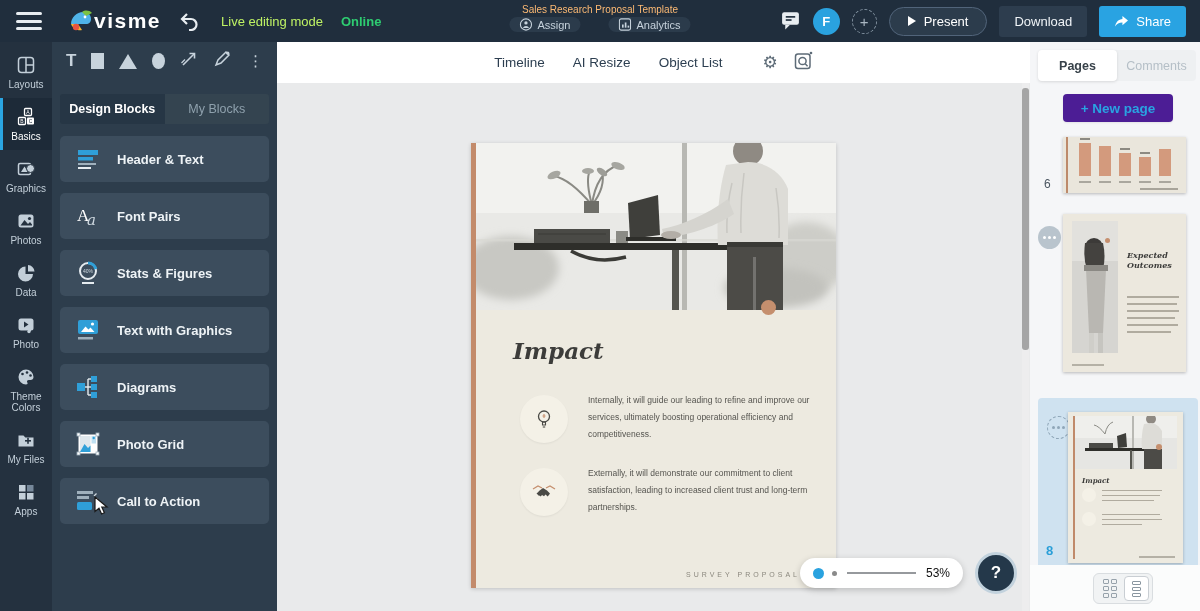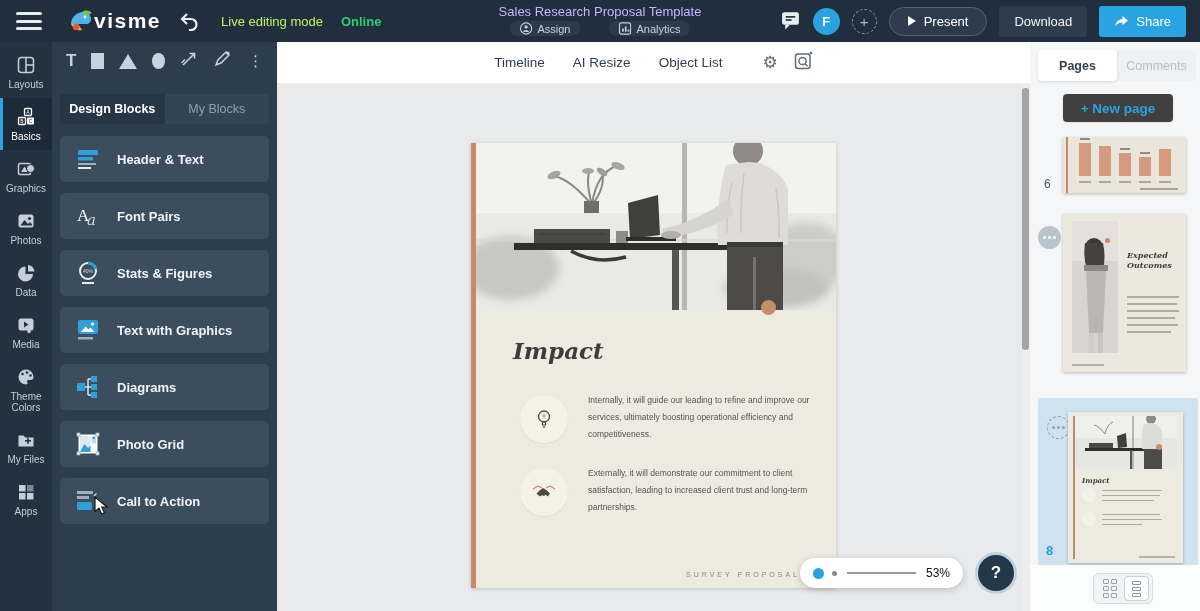--- a/index.html
+++ b/index.html
@@ -10,21 +10,21 @@
   .topbar { position:absolute; left:0; top:0; width:1200px; height:42px; background:#202e3d; display:flex; align-items:center; z-index:30; }
   .tb-left { display:flex; align-items:center; gap:12px; padding-left:16px; }
   .hamburger { width:26px; height:18px; display:flex; flex-direction:column; justify-content:space-between; cursor:pointer; margin-right:14px; }
   .hamburger span { display:block; height:3px; background:#e8edf1; border-radius:2px; }
   .brand { display:flex; align-items:center; gap:0; }
   .brand-name { color:#fff; font-size:21px; font-weight:700; letter-spacing:1.5px; }
   .undo-btn { margin-left:6px; display:flex; align-items:center; }
   .live-label { color:#bef264; font-size:13px; margin-left:10px; }
   .online-label { color:#2ecc71; font-size:13px; font-weight:700; margin-left:6px; }
   .tb-center { position:absolute; left:50%; top:4px; transform:translateX(-50%); text-align:center; }
-  .doc-title { color:#c4b5fd; font-size:13px; }
+  .doc-title { color:#fdba74; font-size:10px; }
   .tb-sub { display:flex; justify-content:center; gap:28px; margin-top:2px; }
   .tb-pill { display:flex; align-items:center; gap:5px; background:#2b3b4b; border-radius:10px; padding:1px 10px; color:#c6d2dc; font-size:11px; cursor:pointer; }
   .tb-right { margin-left:auto; display:flex; align-items:center; gap:12px; padding-right:14px; }
   .avatar { width:27px; height:27px; border-radius:50%; background:#2aa2df; color:#fff; font-size:13px; font-weight:700; display:flex; align-items:center; justify-content:center; cursor:pointer; }
   .add-collab { width:25px; height:25px; border-radius:50%; border:1px dashed #8494a2; color:#aab7c2; font-size:15px; display:flex; align-items:center; justify-content:center; cursor:pointer; }
   .present-btn { display:flex; align-items:center; gap:8px; background:#2c3c4c; border:1px solid #51647a; border-radius:17px; padding:6px 18px; color:#fff; font-size:13px; cursor:pointer; }
   .play-tri { width:0; height:0; border-left:8px solid #fff; border-top:5px solid transparent; border-bottom:5px solid transparent; }
   .download-btn { background:#2d3d4e; border-radius:3px; padding:8px 15px; color:#f0f4f7; font-size:13px; cursor:pointer; }
   .share-btn { display:flex; align-items:center; gap:7px; background:#29a3e2; border-radius:3px; padding:8px 15px; color:#fff; font-size:13px; cursor:pointer; }
 
@@ -78,21 +78,21 @@
   
   .vscroll { position:absolute; left:1022px; top:83px; width:7px; height:528px; background:#ededee; z-index:8; }
   .vscroll-thumb { margin-top:5px; width:7px; height:262px; background:#a5a5a5; border-radius:3px; cursor:pointer; }
 
   
   .pages-panel { position:absolute; left:1030px; top:42px; width:170px; height:569px; background:#f5f6f8; z-index:10; }
   .pages-tabs { position:absolute; left:8px; top:8px; width:158px; height:31px; background:#eef0f2; border-radius:4px; display:flex; }
   .pg-tab { flex:1; display:flex; align-items:center; justify-content:center; font-size:12.5px; cursor:pointer; border-radius:4px; }
   .pg-tab.active { background:#fff; color:#38424a; font-weight:700; box-shadow:0 1px 3px rgba(0,0,0,.12); }
   .pg-tab.inactive { color:#b5bfc7; }
-  .new-page-btn { position:absolute; left:33px; top:52px; width:110px; height:28px; background:#404040; border-radius:4px; box-shadow:0 1px 2px rgba(0,0,0,.08); color:#29a3e2; font-size:13.5px; font-weight:700; display:flex; align-items:center; justify-content:center; cursor:pointer; }
+  .new-page-btn { position:absolute; left:33px; top:52px; width:110px; height:28px; background:#4c1d95; border-radius:4px; box-shadow:0 1px 2px rgba(0,0,0,.08); color:#29a3e2; font-size:13.5px; font-weight:700; display:flex; align-items:center; justify-content:center; cursor:pointer; }
   .thumb { position:absolute; background:#ece8de; box-shadow:0 1px 3px rgba(0,0,0,.25); overflow:hidden; cursor:pointer; }
   .page-num { position:absolute; font-size:12px; color:#4a5560; }
   .mini-stripe { position:absolute; background:#bd8a6b; }
   .dots-badge { position:absolute; width:23px; height:23px; border-radius:50%; background:#b9c4cd; display:flex; align-items:center; justify-content:center; gap:2px; cursor:pointer; }
   .dots-badge i { width:3px; height:3px; border-radius:50%; background:#fff; }
   .dots-badge.dashed { background:transparent; border:1.5px dashed #8fa6b8; }
   .dots-badge.dashed i { background:#8fa6b8; }
   .sel-row { position:absolute; left:8px; top:356px; width:160px; height:187px; background:#cfe2f0; border-radius:4px; }
   .bars-row { position:absolute; left:16px; right:8px; bottom:17px; display:flex; align-items:flex-end; gap:8px; }
   .bar { width:12px; background:#d39a7d; position:relative; }
@@ -237,21 +237,21 @@
         </svg>
       <span>Data</span>
     </div>
     <div class="rail-item">
       <svg width="20" height="20" viewBox="0 0 20 20">
           <rect x="2.5" y="3.5" width="15" height="12" rx="2.5" fill="#c3cfd9"></rect>
           <path d="M8 6.5 L12.5 9.5 L8 12.5 Z" fill="#24313f"></path>
           <rect x="13.5" y="8" width="1.5" height="8" fill="#c3cfd9"></rect>
           <circle cx="13" cy="16.5" r="1.7" fill="#c3cfd9"></circle>
         </svg>
-      <span>Media</span>
+      <span>Photo</span>
     </div>
     <div class="rail-item">
       <svg width="20" height="20" viewBox="0 0 20 20">
           <path d="M10 2.5 a7.5 7.5 0 1 0 0 15 c1.5 0 2-1 1.3-2 c-.8-1.2 0-2.5 1.5-2.5 h1.7 c1.7 0 3-1.3 3-3 A7.5 7.5 0 0 0 10 2.5 Z" fill="#c3cfd9"></path>
           <circle cx="6.5" cy="7" r="1.3" fill="#24313f"></circle>
           <circle cx="11" cy="5.5" r="1.3" fill="#24313f"></circle>
           <circle cx="14.5" cy="8.5" r="1.3" fill="#24313f"></circle>
         </svg>
       <span>Theme Colors</span>
     </div>

